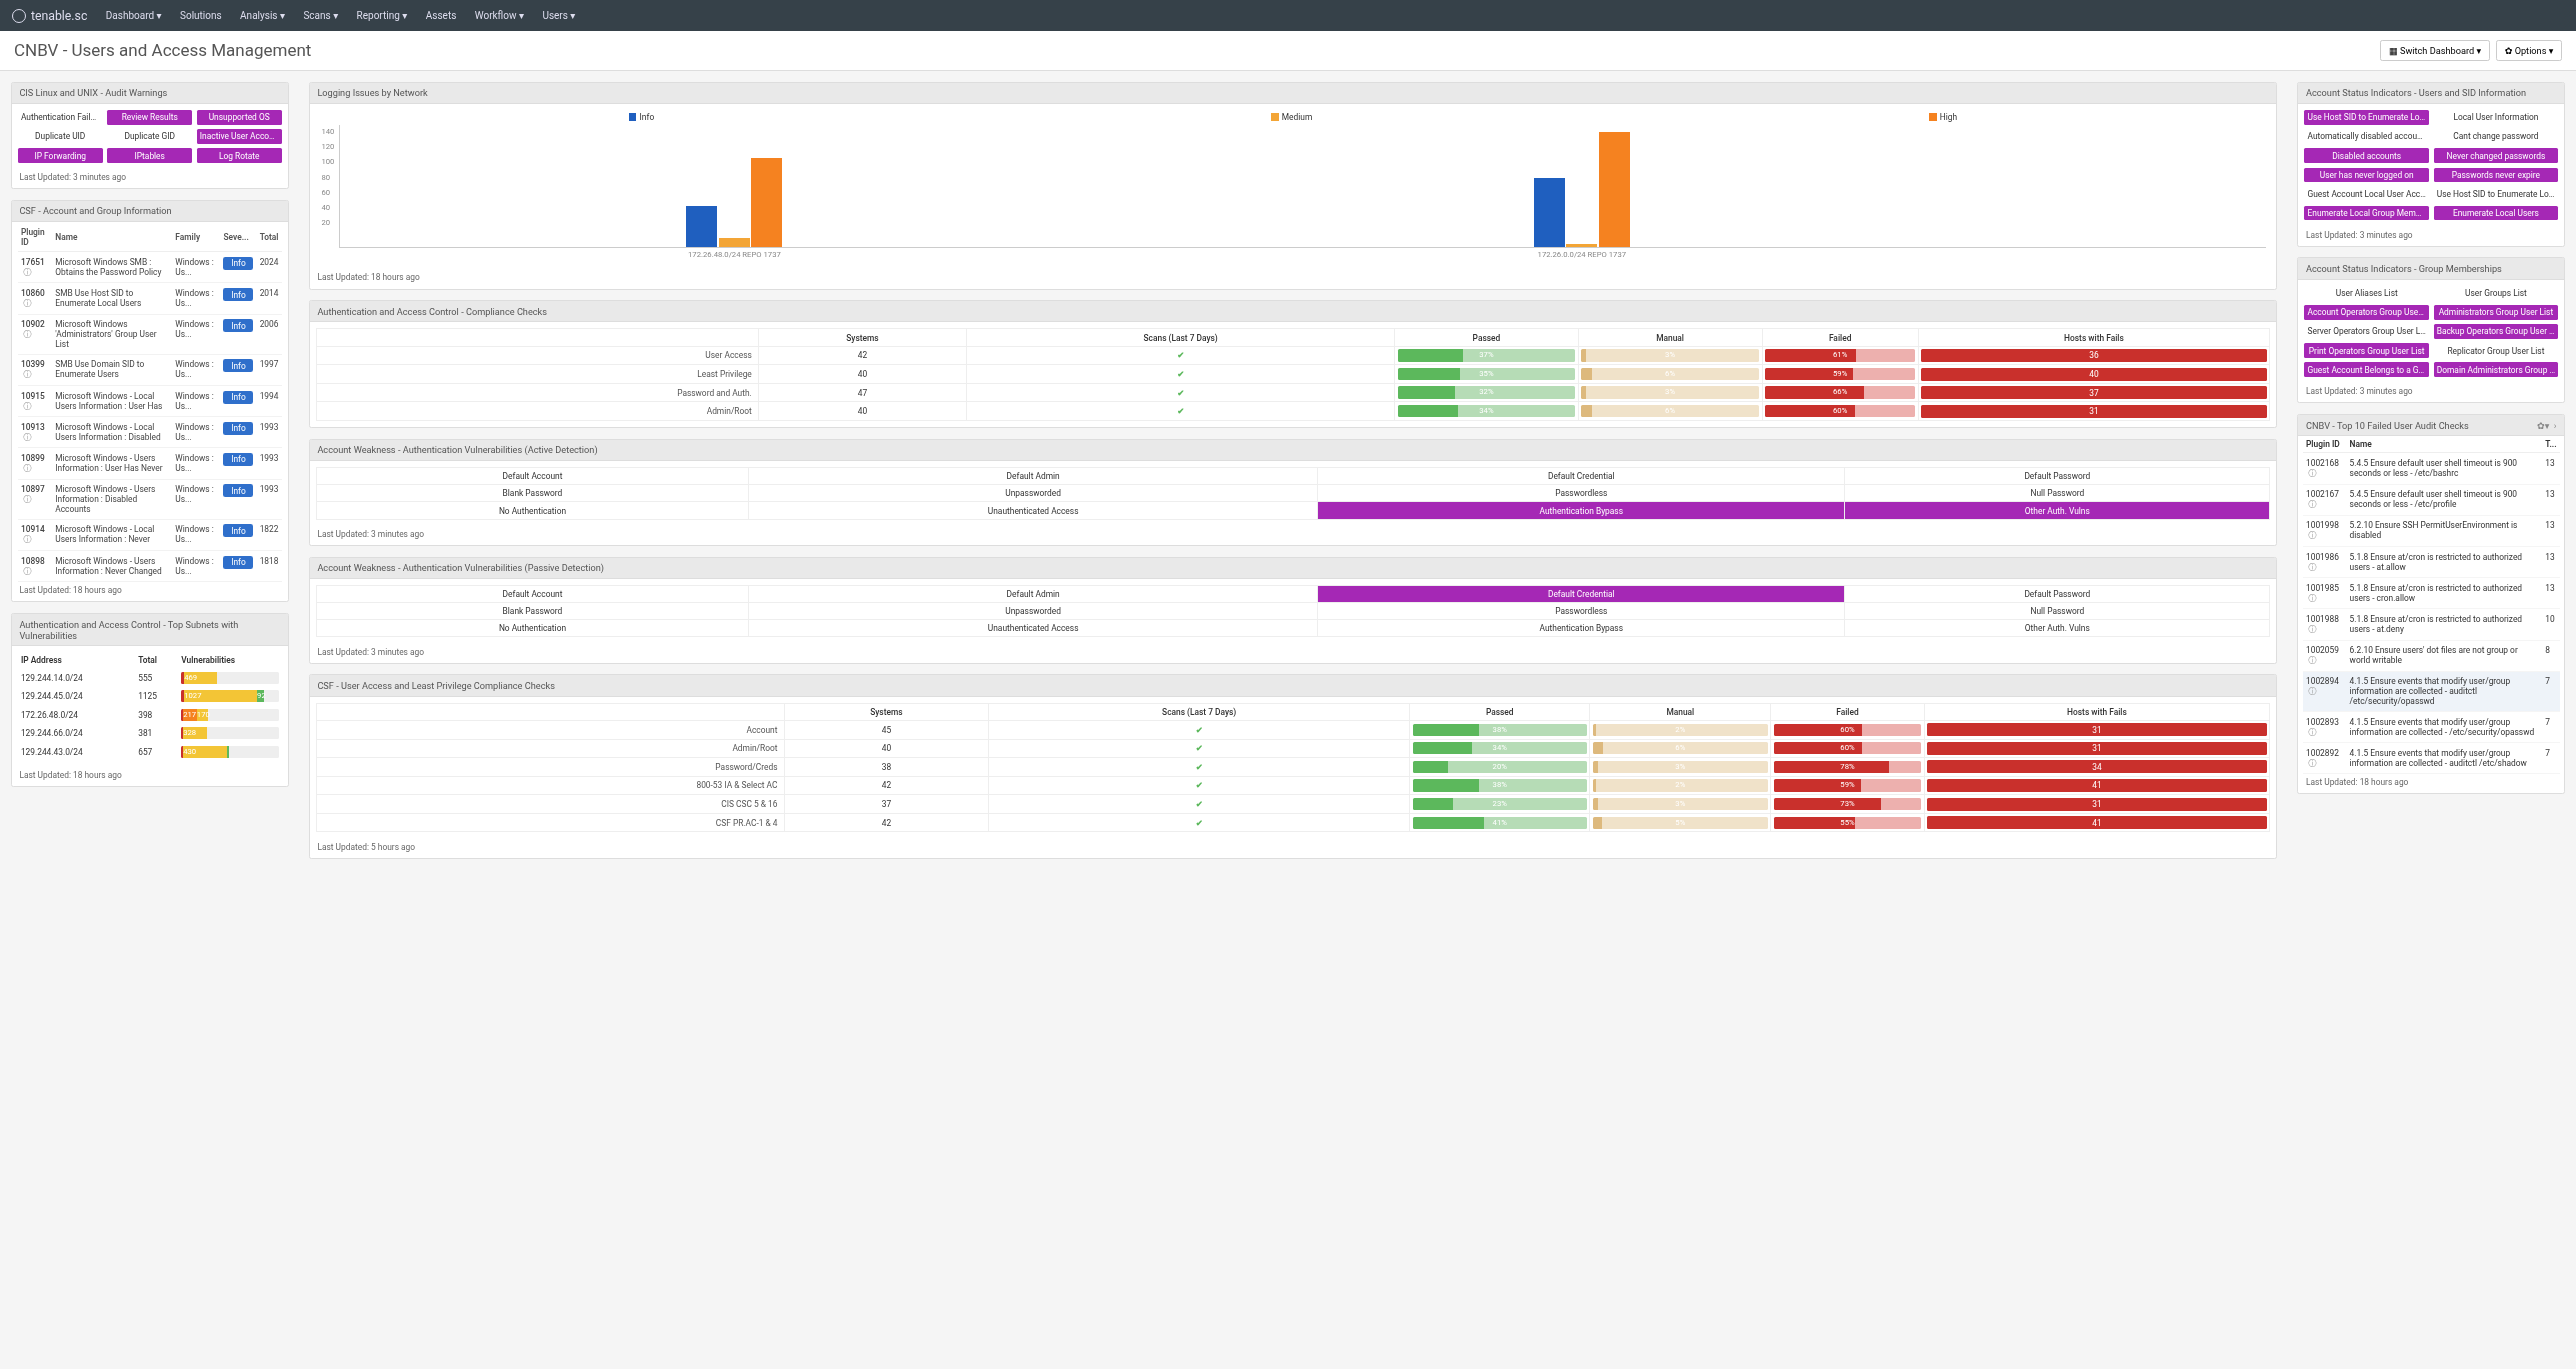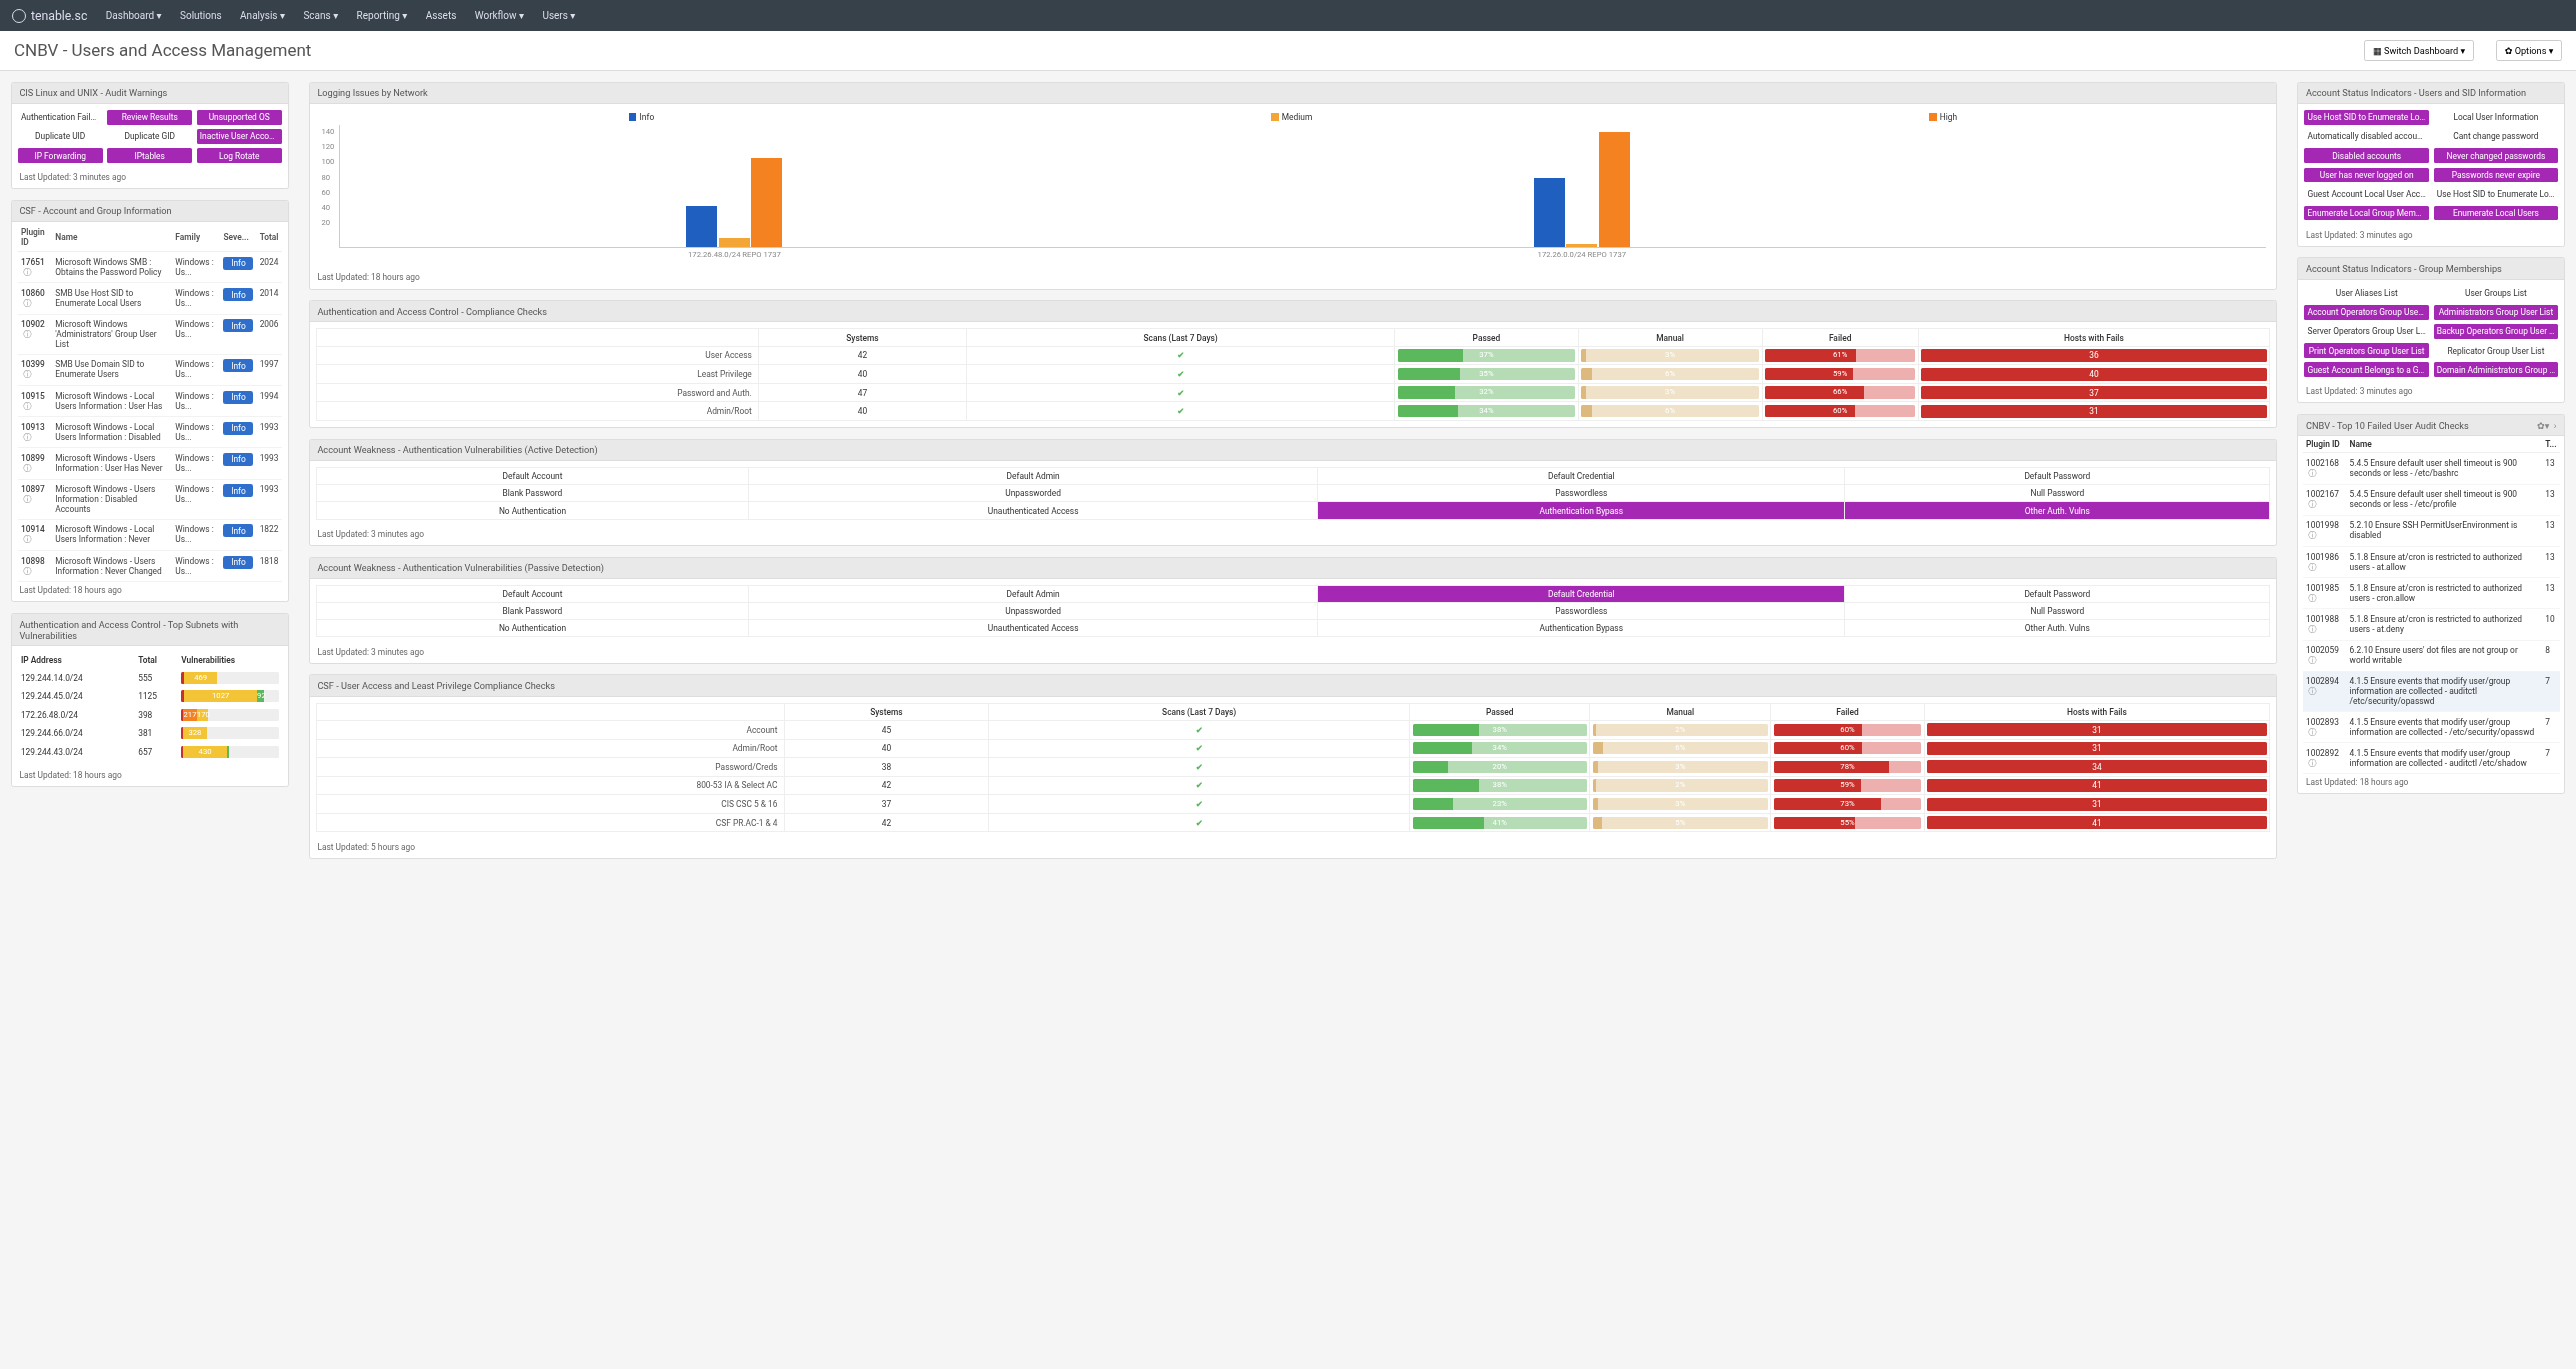--- a/index.html
+++ b/index.html
@@ -4,21 +4,21 @@
 <style>
 *{box-sizing:border-box;margin:0;padding:0;font-family:-apple-system,BlinkMacSystemFont,"Segoe UI",Roboto,Arial,sans-serif}
 body{background:#f5f5f5;font-size:9.2px;color:#333}
 .navbar{background:#364149;height:31px;display:flex;align-items:center;padding:0 12.3px;color:#dde}
 .navbar .logo{display:flex;align-items:center;font-size:12.3px;margin-right:18.4px}
 .navbar .logo .circ{width:14px;height:14px;border:1.5px solid #dde;border-radius:50%;margin-right:4.6px}
 .nav-item{margin-right:18.4px;color:#dde;cursor:pointer;font-size:10px}
 .caret::after{content:" ▾"}
 .page-header{background:#fff;padding:9.2px 14px;display:flex;justify-content:space-between;align-items:center;border-bottom:0.8px solid #ddd}
 .page-header h1{font-size:17px;font-weight:400;color:#555}
-.btn-outline{border:0.8px solid #ccc;background:#fff;padding:3.8px 7.7px;border-radius:2.3px;font-size:9.2px;cursor:pointer;margin-left:20px}
+.btn-outline{border:0.8px solid #ccc;background:#fff;padding:3.8px 7.7px;border-radius:2.3px;font-size:9.2px;cursor:pointer;margin-left:4px}
 .layout{display:grid;grid-template-columns:278px 1fr 268px;gap:20px;padding:10.7px}
 .card{background:#fff;border:0.8px solid #ddd;border-radius:2.3px;margin-bottom:10.7px}
 .card-h{background:#e9e9e9;padding:4.6px 7.7px;font-size:9.2px;color:#555;border-bottom:0.8px solid #ddd}
 .card-b{padding:6.1px}
 .pill-grid{display:grid;grid-template-columns:1fr 1fr 1fr;gap:4.6px}
 .pill-grid.two{grid-template-columns:1fr 1fr}
 .pill{text-align:center;padding:2.3px 3.1px;font-size:8.4px;border-radius:1.5px;white-space:nowrap;overflow:hidden;text-overflow:ellipsis}
 .pill.purple{background:#a528b5;color:#fff}
 .pill.plain{background:#fff;color:#333}
 .footnote{font-size:8.4px;color:#666;padding:3.1px 7.7px 6.1px}
@@ -48,21 +48,21 @@
 .pct-red{background:linear-gradient(to right,#c9302c var(--p),#edb0ae var(--p))}
 .cell-red{background:#c9302c;color:#fff;border-radius:1.5px;padding:1.5px 0;display:block}
 .check-ok{color:#5cb85c;font-weight:bold}
 .aw-tbl{width:100%;border-collapse:collapse;font-size:8.4px}
 .aw-tbl td{border:0.8px solid #eee;padding:3.1px;text-align:center}
 .aw-tbl td.p{background:#a528b5;color:#fff}
 .subnet-tbl{width:100%;border-collapse:collapse;font-size:8.4px}
 .subnet-tbl th{text-align:left;padding:3.1px;font-weight:600}
 .subnet-tbl td{padding:3.1px}
 .vbar-wrap{position:relative;height:12.3px;background:#eee;border-radius:1.5px;display:flex;overflow:hidden}
-.seg{height:100%;font-size:7.7px;color:#fff;text-align:center;line-height:12.3px}
+.seg{height:100%;font-size:7.7px;color:#fff;line-height:12.3px}
 .seg.red{background:#c9302c}.seg.orange{background:#f58220}.seg.yellow{background:#f3c536}.seg.green{background:#5cb85c}
 .right-tbl{width:100%;border-collapse:collapse;font-size:8.4px}
 .right-tbl th{text-align:left;padding:3.1px;font-weight:600;border-bottom:0.8px solid #eee}
 .right-tbl td{padding:4.6px 3.1px;border-bottom:0.8px solid #f5f5f5;vertical-align:top}
 .right-tbl tr.hl{background:#eef3f9}
 .card-h .tools{float:right;color:#888}
 </style>
 </head>
 <body>
 

